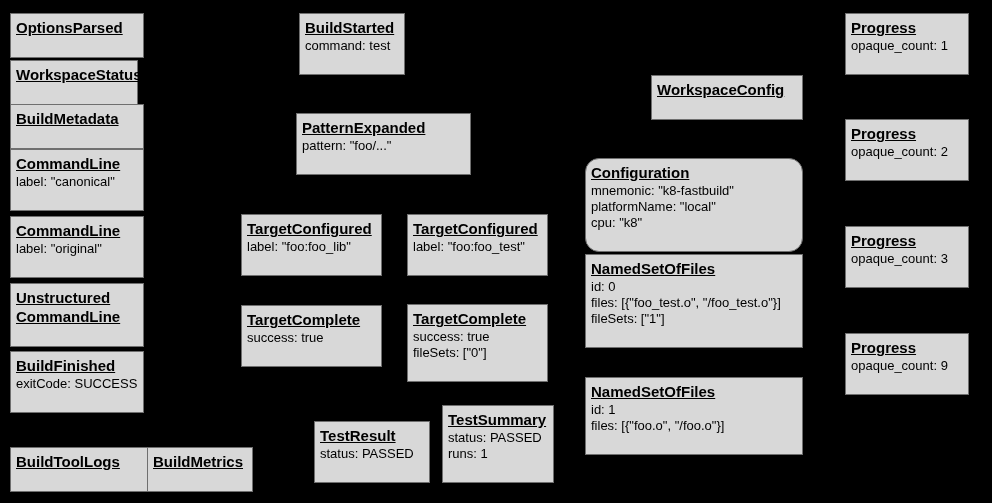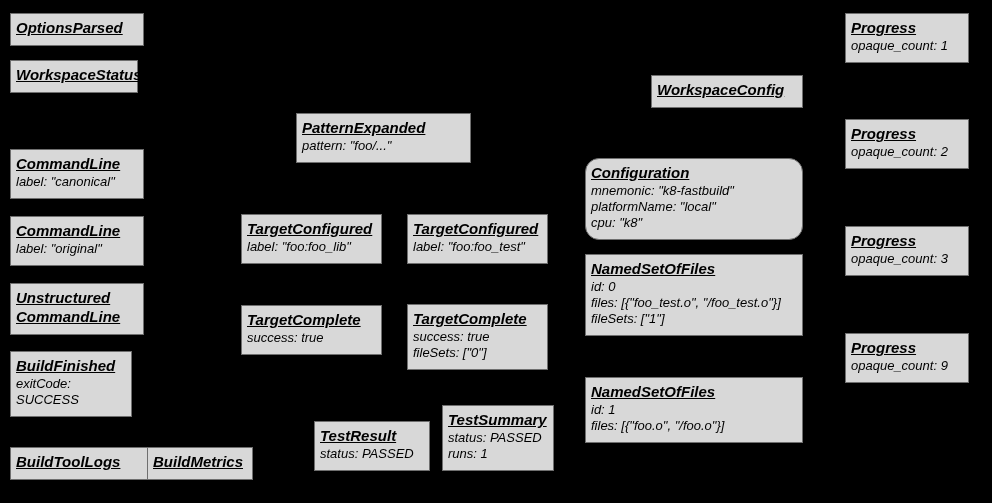--- a/index.html
+++ b/index.html
@@ -19,22 +19,21 @@
     height: 503px;
     background: var(--bg);
     overflow: hidden;
   }
   .node {
     position: absolute;
     box-sizing: border-box;
     background: var(--node-fill);
     border: 1px solid var(--node-border);
     color: var(--node-text);
-    padding: 4px 5px 8px 5px;
-    font-style: italic;
+    padding: 4px 5px 20px 5px;
   }
   .node-title {
     font-weight: bold;
     font-size: 15px;
     line-height: 19px;
     text-decoration: underline;
     white-space: pre-line;
   }
   .node-body {
     font-size: 13px;
@@ -46,41 +45,48 @@
 </head>
 <body>
 
 <div class="canvas">
     <div class="node" style="left: 10px; top: 13px; width: 134px;">
       <div class="node-title">OptionsParsed</div>
     </div>
     <div class="node" style="left: 10px; top: 60px; width: 128px;">
       <div class="node-title">WorkspaceStatus</div>
     </div>
+    <div class="node" style="left: 10px; top: 104px; width: 134px;">
+      <div class="node-title">BuildMetadata</div>
+    </div>
     <div class="node" style="left: 10px; top: 149px; width: 134px;">
       <div class="node-title">CommandLine</div>
       <div class="node-body">label: "canonical"</div>
     </div>
     <div class="node" style="left: 10px; top: 216px; width: 134px;">
       <div class="node-title">CommandLine</div>
       <div class="node-body">label: "original"</div>
     </div>
     <div class="node" style="left: 10px; top: 283px; width: 134px;">
       <div class="node-title">Unstructured
 CommandLine</div>
     </div>
-    <div class="node" style="left: 10px; top: 351px; width: 122px;">
+    <div class="node" style="left: 10px; top: 351px; width: 134px;">
       <div class="node-title">BuildFinished</div>
       <div class="node-body">exitCode: SUCCESS</div>
     </div>
     <div class="node" style="left: 10px; top: 447px; width: 156px;">
       <div class="node-title">BuildToolLogs</div>
     </div>
     <div class="node" style="left: 147px; top: 447px; width: 106px;">
       <div class="node-title">BuildMetrics</div>
+    </div>
+    <div class="node" style="left: 299px; top: 13px; width: 106px;">
+      <div class="node-title">BuildStarted</div>
+      <div class="node-body">command: test</div>
     </div>
     <div class="node" style="left: 296px; top: 113px; width: 175px;">
       <div class="node-title">PatternExpanded</div>
       <div class="node-body">pattern: "foo/..."</div>
     </div>
     <div class="node" style="left: 241px; top: 214px; width: 141px;">
       <div class="node-title">TargetConfigured</div>
       <div class="node-body">label: "foo:foo_lib"</div>
     </div>
     <div class="node" style="left: 407px; top: 214px; width: 141px;">

